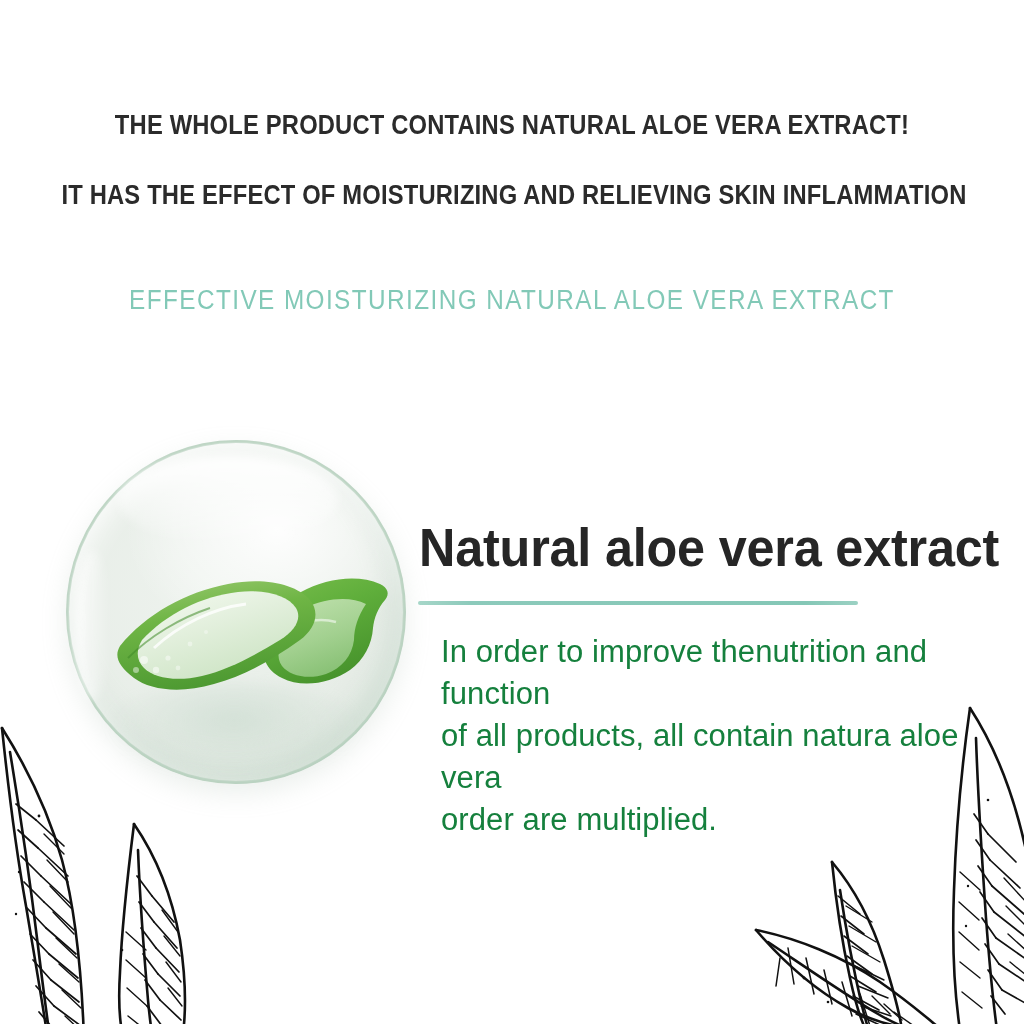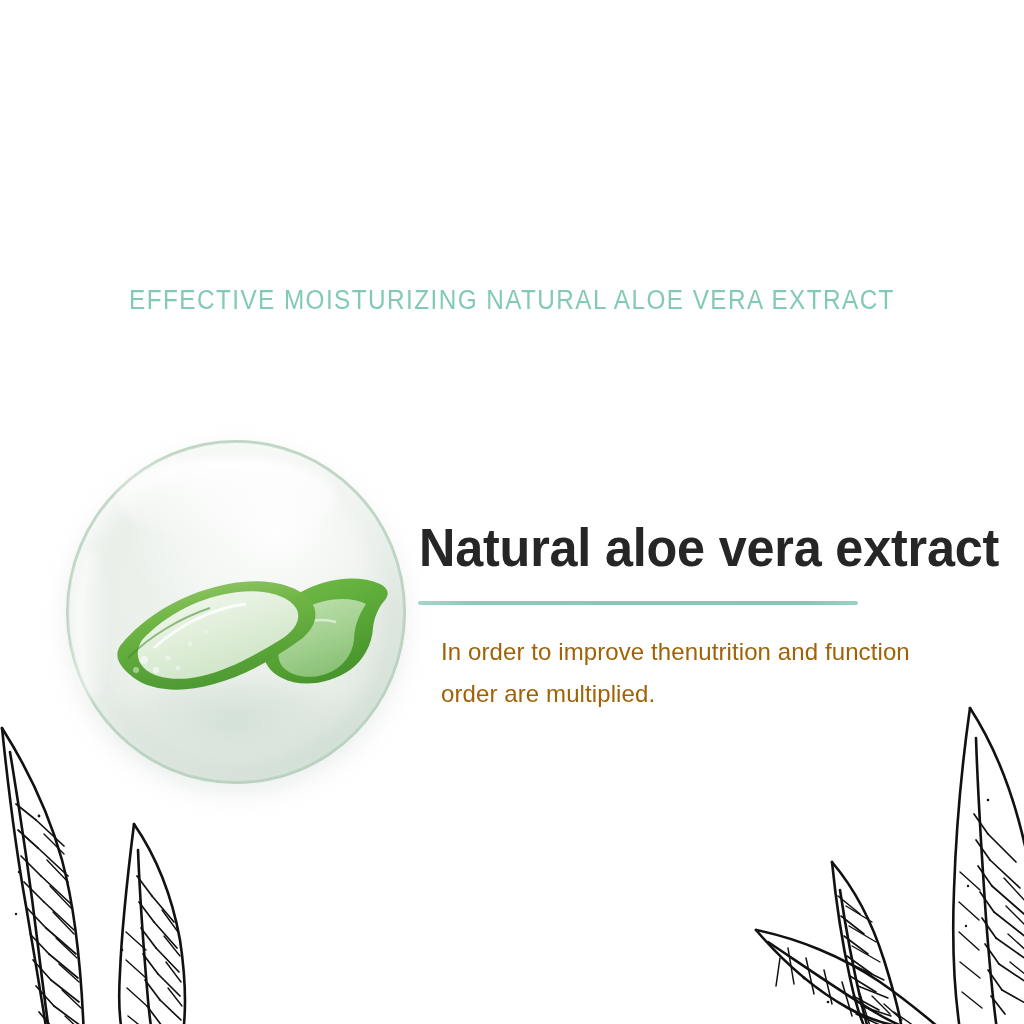--- a/index.html
+++ b/index.html
@@ -100,37 +100,41 @@
     color:#262626;
     letter-spacing:-0.2px;
     transform:scaleX(0.95);
     transform-origin:left center;
     white-space:nowrap;
   }
   .product-body{
     position:absolute;left:441px;top:631px;width:530px;
     font-family:"Liberation Sans", sans-serif;
     font-weight:normal;
-    font-size:24px;
+    font-size:31px;
     line-height:42px;
-    color:#a16207;
+    color:#15803d;
     letter-spacing:0.1px;
   }
   .product-body p{margin:0;}
 
   
   .leaves-bl{position:absolute;left:-14px;top:700px;width:290px;height:340px;}
   .leaves-br{position:absolute;left:742px;top:690px;width:296px;height:340px;}
   .leaf-svg{display:block;overflow:visible;}
 </style>
 </head>
 <body>
 
 <div class="stage">
 
+  <div class="headline-block">
+    <div class="headline headline-1">THE WHOLE PRODUCT CONTAINS NATURAL ALOE VERA EXTRACT!</div>
+    <div class="headline headline-2">IT HAS THE EFFECT OF MOISTURIZING AND RELIEVING SKIN INFLAMMATION</div>
+  </div>
 
   <div class="subtitle">EFFECTIVE MOISTURIZING NATURAL ALOE VERA EXTRACT</div>
 
   <div class="droplet-wrap">
     <div class="droplet"></div>
     <div class="droplet-rim"></div>
     <div class="droplet-gloss-top"></div>
     <div class="droplet-gloss-left"></div>
     <div class="droplet-shadow-bot"></div>
 
@@ -186,20 +190,21 @@
         <circle cx="132" cy="212" r="2.4" fill="#ffffff" opacity="0.4"></circle>
         <circle cx="148" cy="200" r="2" fill="#ffffff" opacity="0.35"></circle>
       </g>
     </svg>
   </div>
 
   <div class="product-title">Natural aloe vera extract</div>
   <div class="divider"></div>
   <div class="product-body">
     <p>In order to improve thenutrition and function</p>
+    <p>of all products, all contain natura aloe vera</p>
     <p>order are multiplied.</p>
   </div>
 
   <div class="leaves-bl">
     <svg class="leaf-svg" width="290" height="340" viewBox="0 0 290 340">
       <g fill="none" stroke="#111111" stroke-width="2.6" stroke-linecap="round" stroke-linejoin="round">
 
         <g>
           <path d="M16,28 C22,86 30,150 40,206 C48,254 56,300 62,340"></path>
           <path d="M16,28 C40,66 62,110 76,160 C90,212 96,280 98,340"></path>

